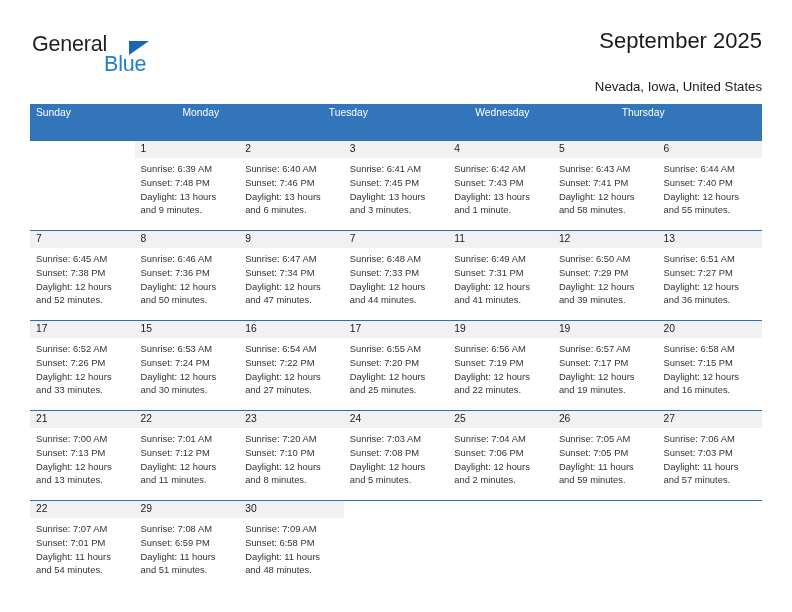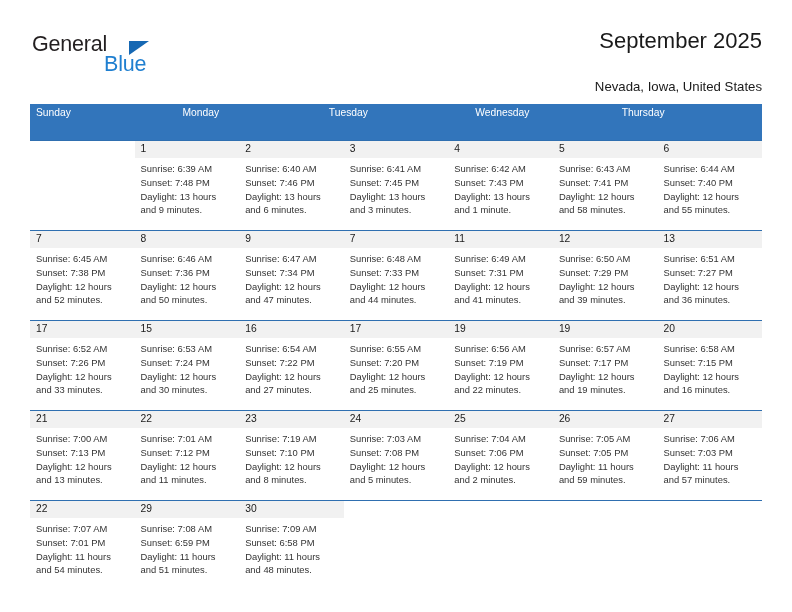--- a/index.html
+++ b/index.html
@@ -374,21 +374,21 @@
                 <div>Sunset: 7:12 PM</div>
                 <div>Daylight: 12 hours</div>
                 <div>and 11 minutes.</div>
               </div>
             </div>
             <div class="daycell filled">
               <div class="daynum-band">
                 <div class="daynum">23</div>
               </div>
               <div class="lines">
-                <div>Sunrise: 7:19 AM</div>
+                <div>Sunrise: 7:20 AM</div>
                 <div>Sunset: 7:10 PM</div>
                 <div>Daylight: 12 hours</div>
                 <div>and 8 minutes.</div>
               </div>
             </div>
             <div class="daycell filled">
               <div class="daynum-band">
                 <div class="daynum">24</div>
               </div>
               <div class="lines">

